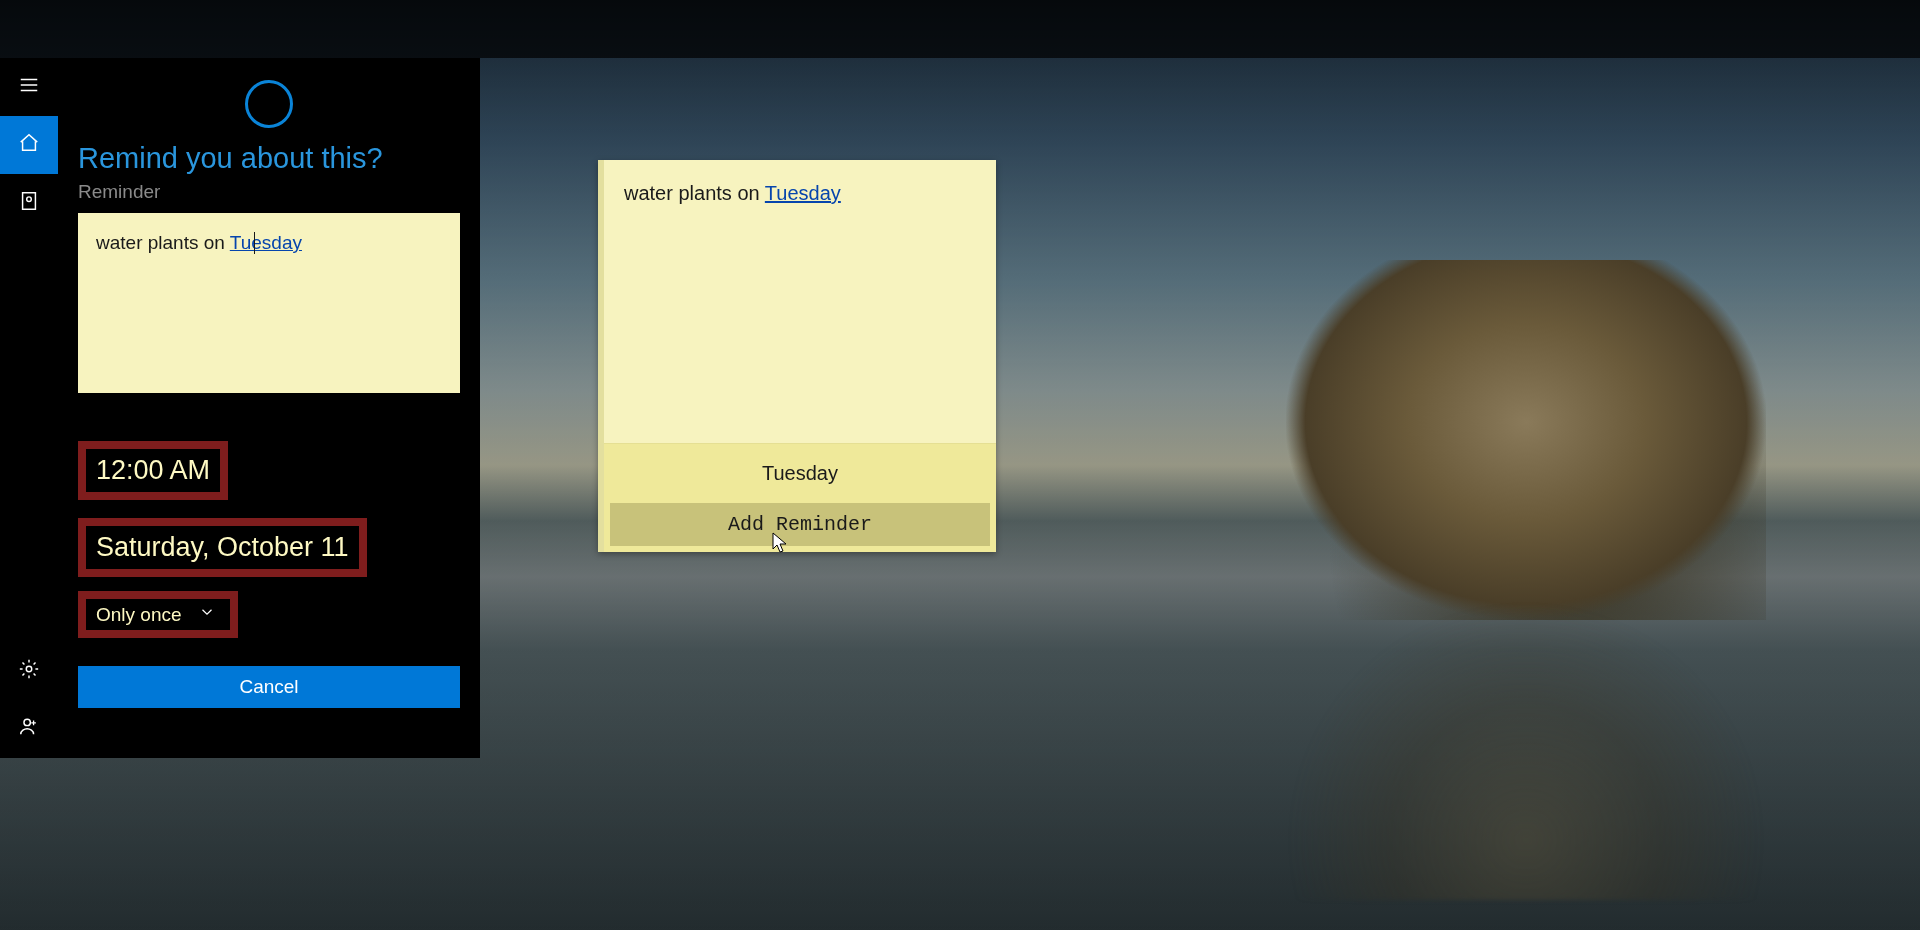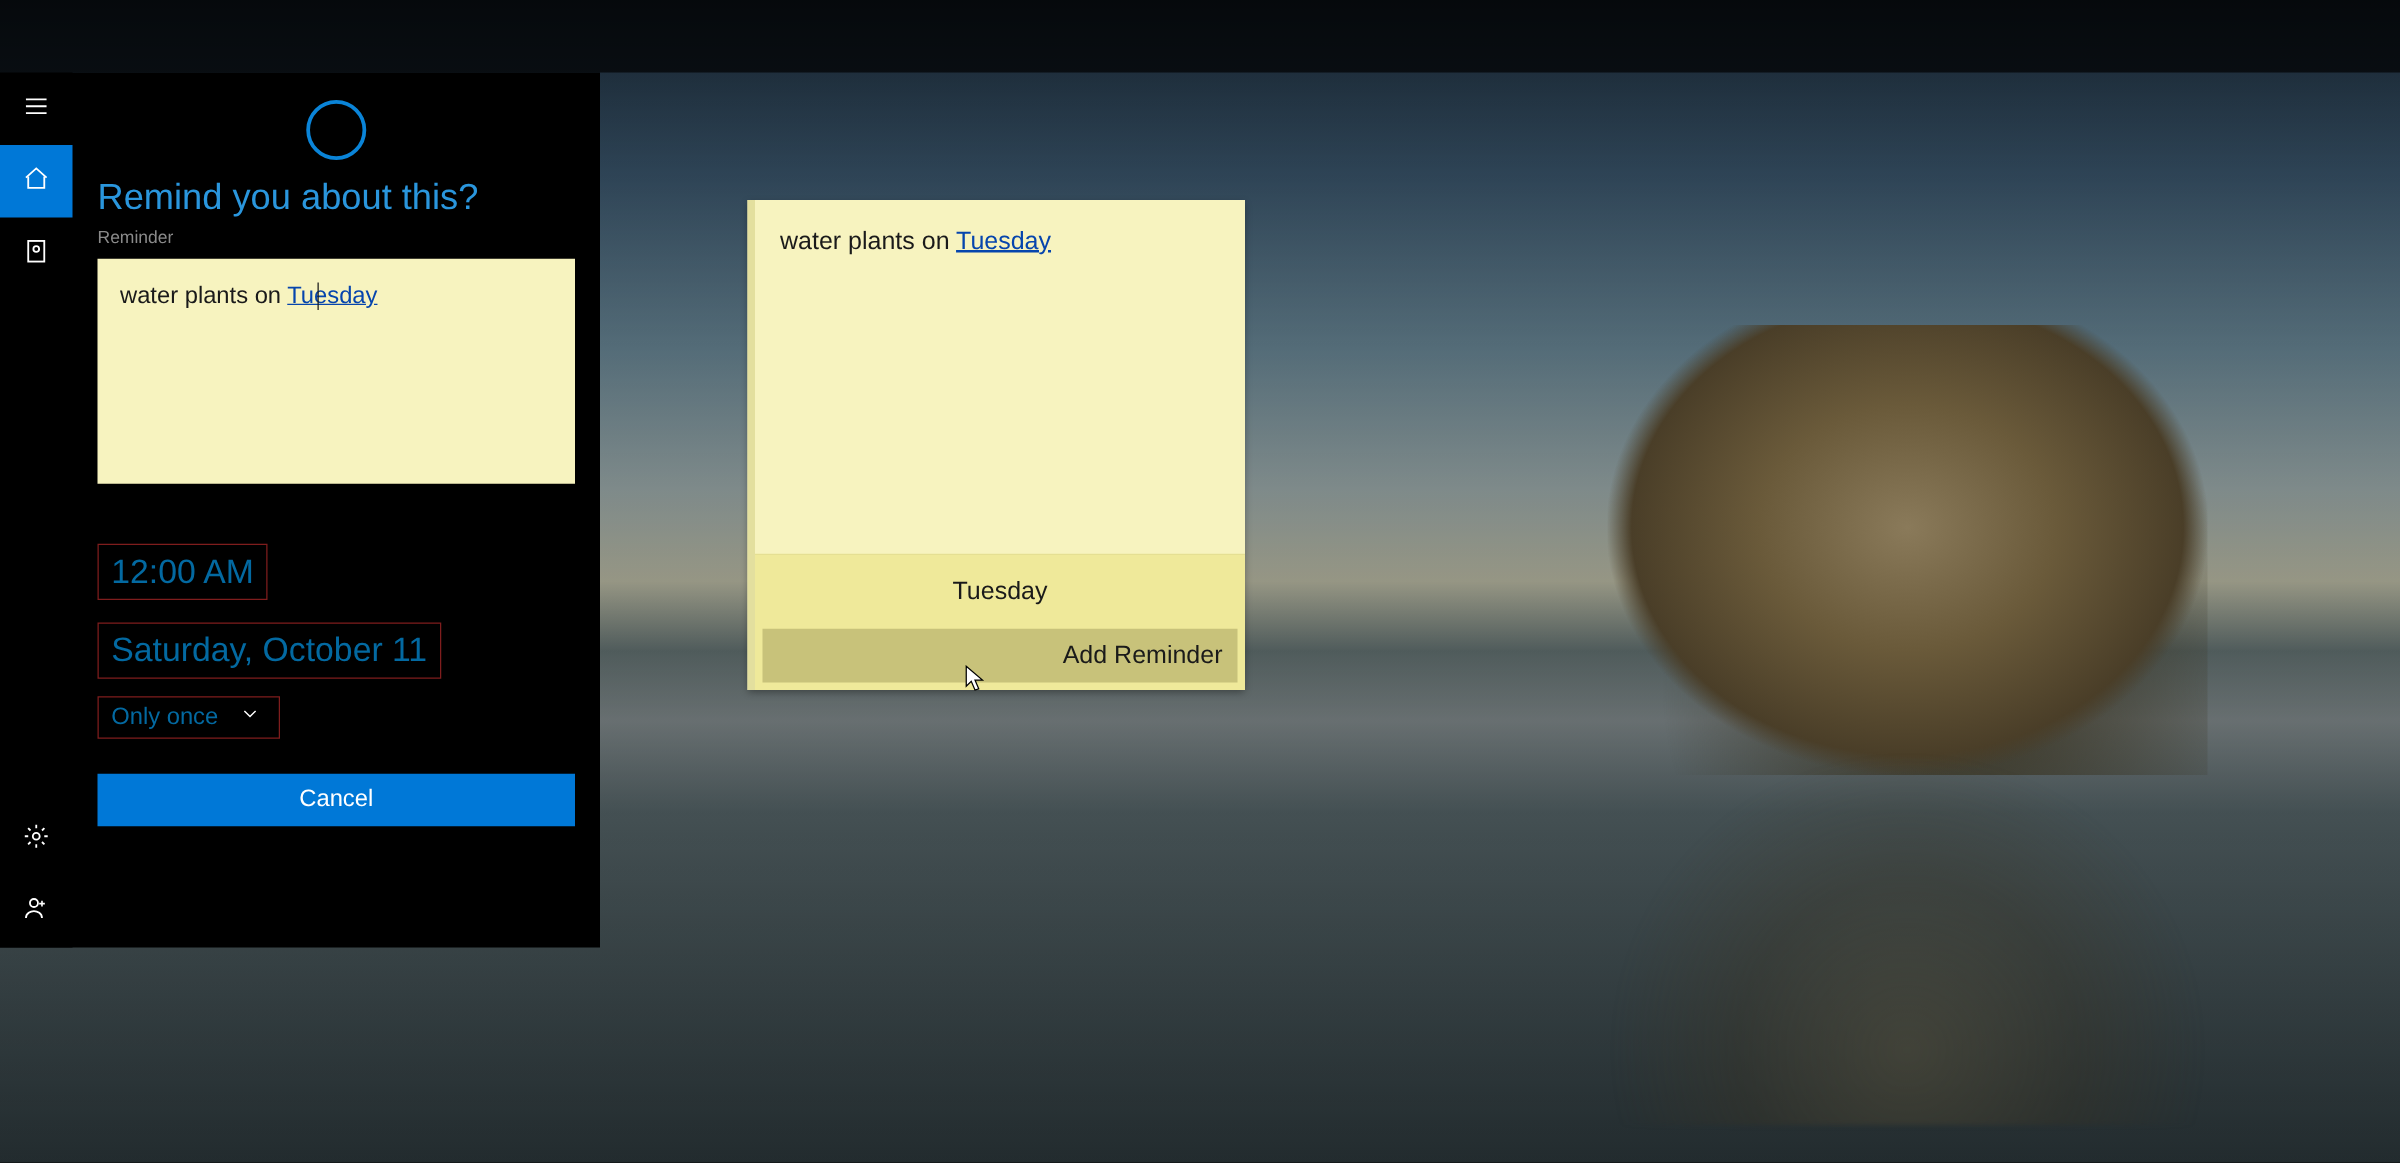--- a/index.html
+++ b/index.html
@@ -109,21 +109,21 @@
     margin: 4px auto 14px auto;
   }
   .cortana-heading {
     color: #2a96dd;
     font-size: 29px;
     font-weight: 400;
     margin: 4px 0 6px 0;
   }
   .reminder-label {
     color: #8a8a8a;
-    font-size: 14px;
+    font-size: 19px;
     margin-bottom: 10px;
   }
   .note-preview {
     background: #f7f3bf;
     color: #1a1a1a;
     height: 180px;
     padding: 18px 18px;
     font-size: 19px;
     line-height: 1.3;
     box-sizing: border-box;
@@ -138,22 +138,22 @@
     content:"";
     position:absolute;
     left: 24px;
     top: 0;
     width:1px;
     height: 22px;
     background:#1a1a1a;
   }
 
   .field {
-    border: 1px solid #7f1d1d;
-    color: #0369a1;
+    border: 8px solid #7f1d1d;
+    color: #fef9c3;
     font-size: 27px;
     padding: 6px 10px;
     display: inline-block;
     box-sizing: border-box;
   }
   .field-time { margin-top: 48px; }
   .field-date { margin-top: 18px; display: block; width: fit-content; }
   .field-repeat {
     margin-top: 14px;
     font-size: 19px;
@@ -213,25 +213,26 @@
     text-align: center;
     font-size: 20px;
     padding: 18px 0;
     color: #1a1a1a;
   }
   .sticky-addwrap {
     padding: 0 6px 6px 6px;
   }
   .sticky-add {
     background: #c8c27a;
-    text-align: right;
+    text-align: center;
     font-size: 20px;
-    padding: 10px 12px;
+    padding: 10px 0;
     color: #1a1a1a;
     position: relative;
+    font-family: Liberation Mono, monospace;
   }
 
   
   .cursor {
     position: absolute;
     left: 772px;
     top: 532px;
     width: 16px;
     height: 22px;
     pointer-events: none;

